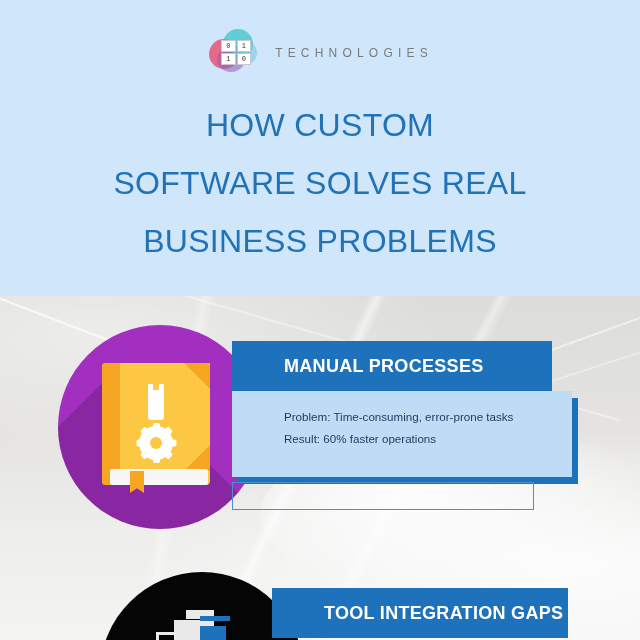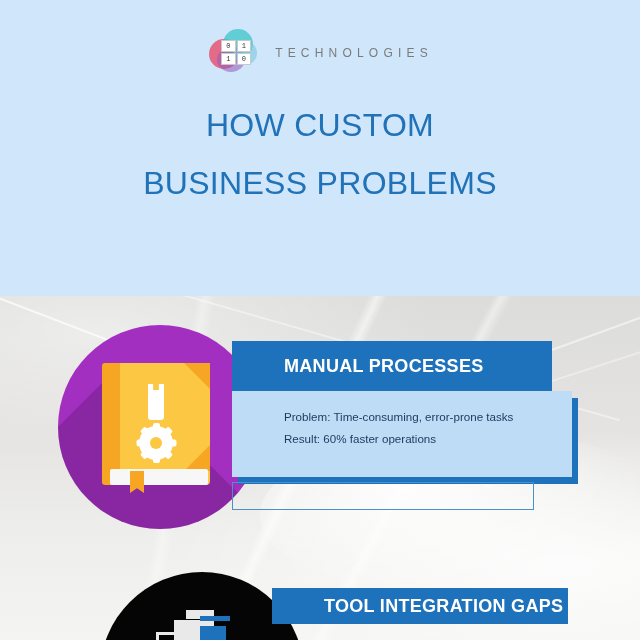--- a/index.html
+++ b/index.html
@@ -144,20 +144,21 @@
           <span>0</span>
         </div>
       </div>
       <div class="wordmark">
         <div class="wm-sub">TECHNOLOGIES</div>
       </div>
     </div>
 
     <div class="title">
       <div>HOW CUSTOM</div>
+      <div>SOFTWARE SOLVES REAL</div>
       <div>BUSINESS PROBLEMS</div>
     </div>
   </div>
 
   <div class="body-bg">
     <div class="streak" style="left:-30px;top:-10px;width:560px;height:2px;transform:rotate(21deg);"></div>
     <div class="streak" style="left:120px;top:-20px;width:520px;height:2px;transform:rotate(16deg);opacity:.6;"></div>
     <div class="streak" style="left:230px;top:170px;width:470px;height:2px;transform:rotate(-20deg);opacity:.75;"></div>
     <div class="streak" style="left:250px;top:182px;width:430px;height:2px;transform:rotate(-18deg);opacity:.5;"></div>
     <div class="swoosh"></div>
@@ -203,19 +204,19 @@
         <div class="folder" style="left:56px;top:38px;width:90px;height:62px;">
           <div class="back"></div>
           <div class="doc"></div>
           <div class="doc-tab"></div>
           <div class="bar"></div>
           <div class="blue"></div>
 
         </div>
       </div>
 
-      <div class="card-head" style="left:272px;top:292px;width:296px;height:36px;">
+      <div class="card-head" style="left:272px;top:292px;width:296px;height:50px;">
         <span>TOOL INTEGRATION GAPS</span>
       </div>
     </div>
 
   </div>
 </div>
 
 </body></html>

